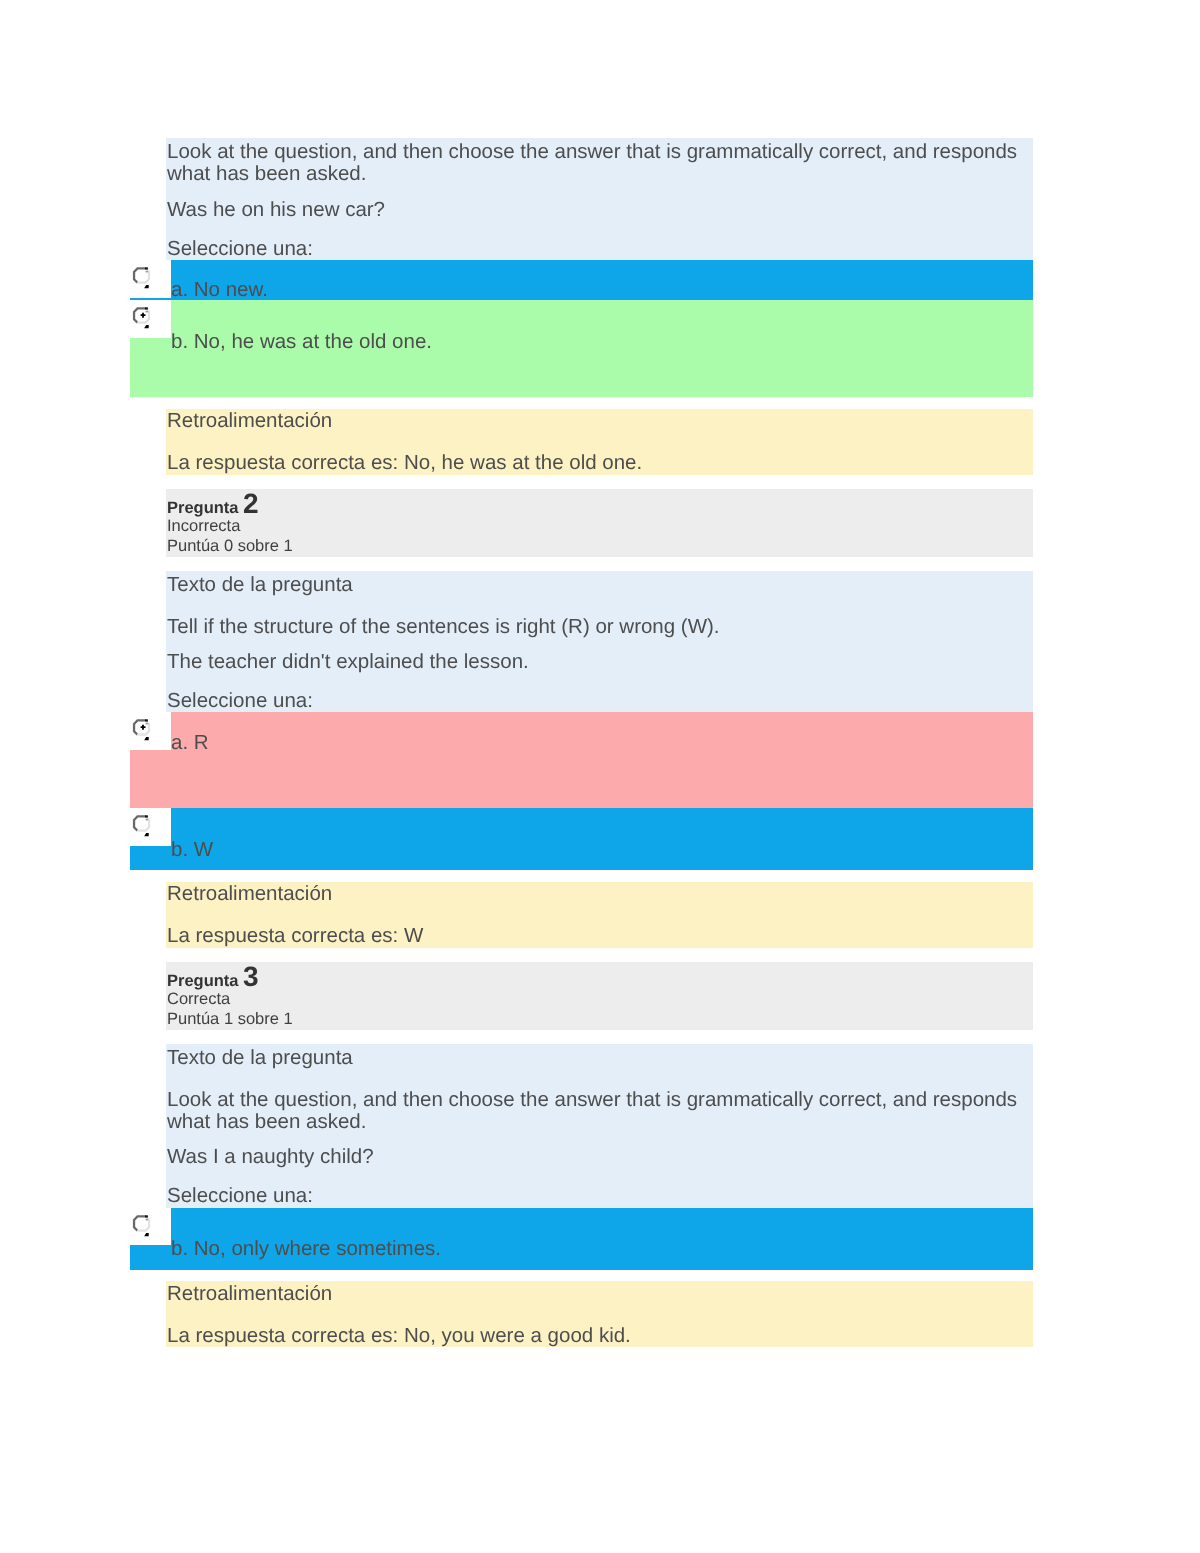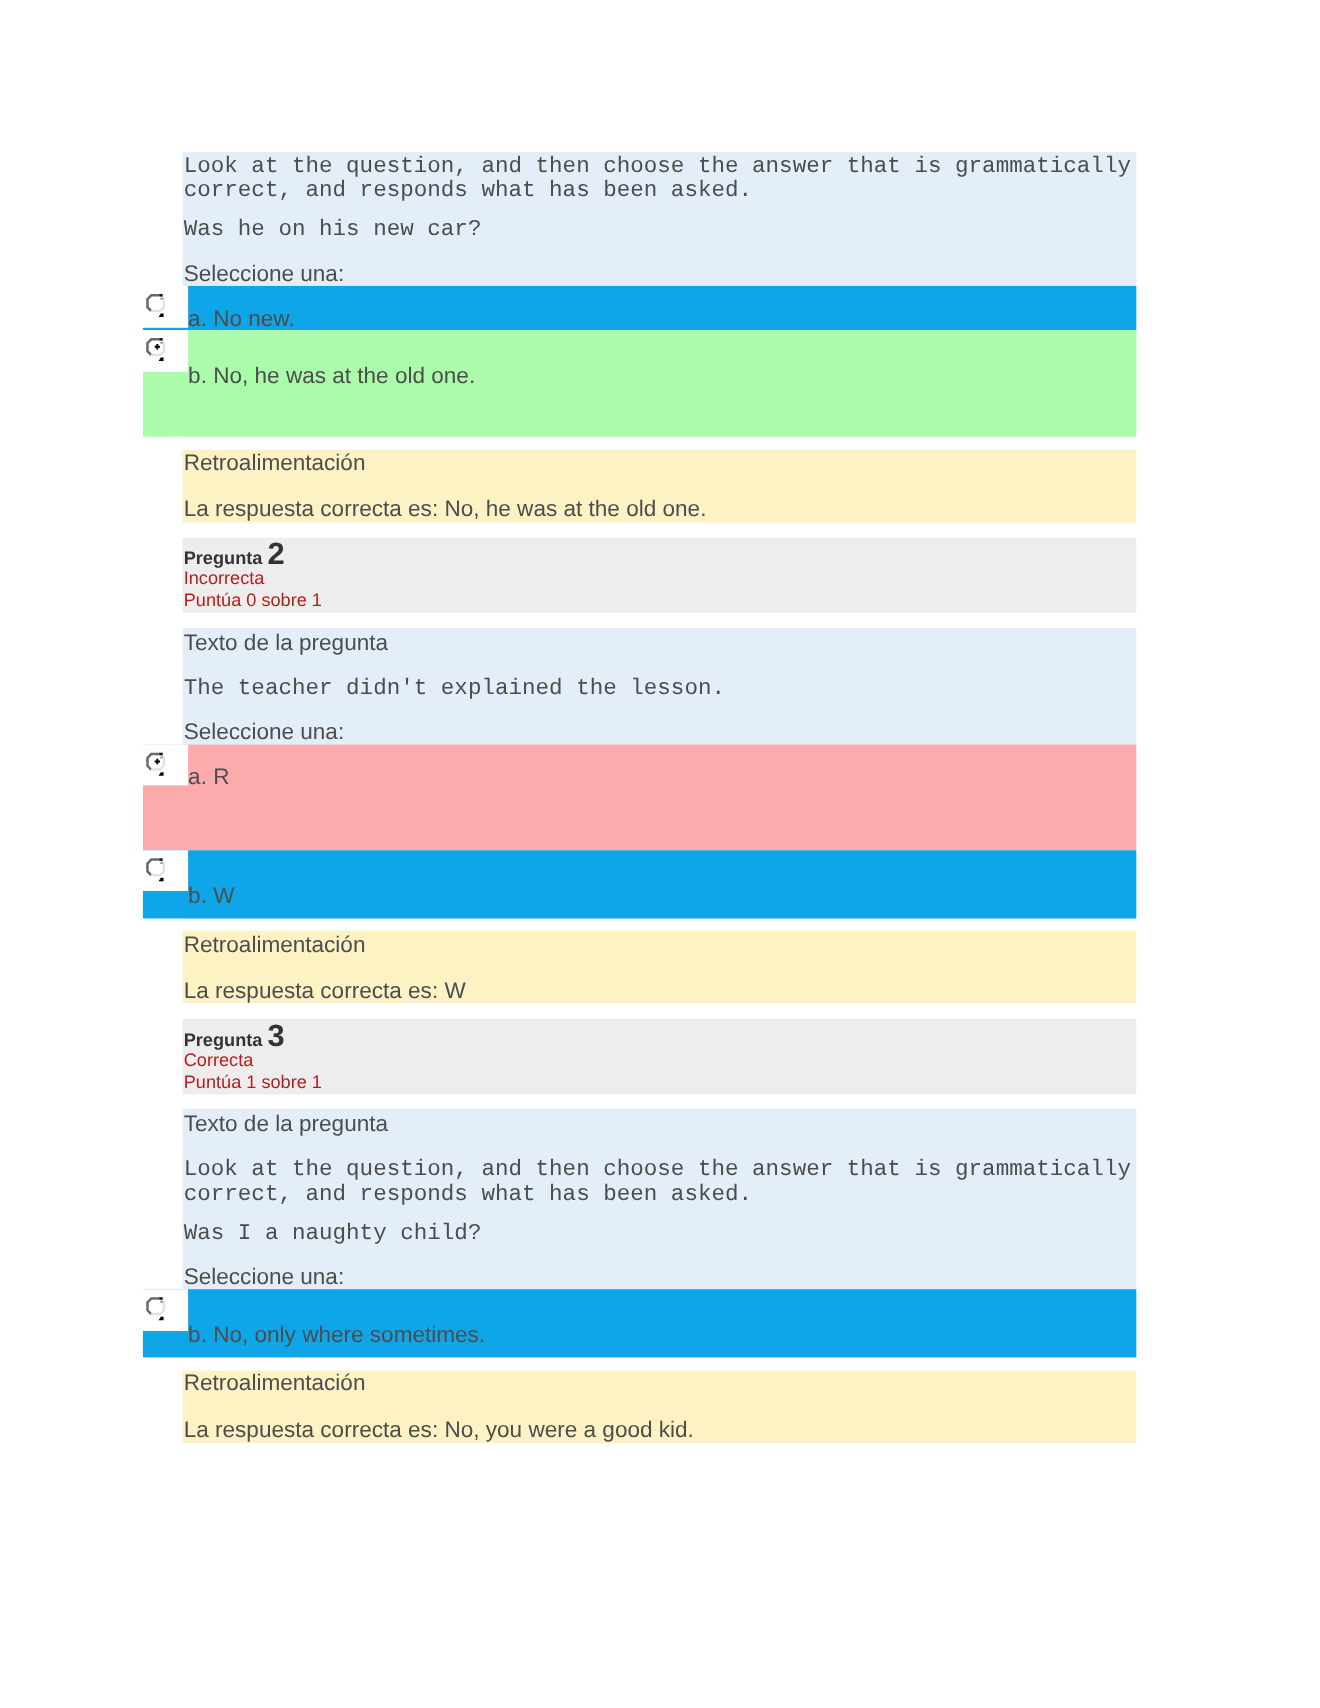--- a/index.html
+++ b/index.html
@@ -15,28 +15,28 @@
   .page { position:relative; width:1200px; height:1553px; overflow:hidden;
           background:#ffffff; opacity:0.999; }
   .quiz { position:absolute; left:166px; top:138px; width:867px; }
 
   .que { margin:0 0 14.2px 0; }
 
   .info { background:#ededed; padding:1.6px 0 0.6px 1px; margin:0 0 13.6px 0; }
   .no { margin:0; font-size:16.5px; font-weight:bold; color:#333333;
         line-height:27px; height:27px; }
   .qno { font-size:28px; font-weight:bold; line-height:27px; }
-  .state, .grade { font-size:16.5px; line-height:19.5px; color:#b91c1c; }
+  .state, .grade { font-size:16.5px; line-height:19.5px; color:#404040; }
 
   .formulation { background:#e3eef9; padding:3px 0 0 1px; }
   .outcome { background:#fdf2c4; padding:1.6px 0 0 1px; margin-top:11.4px; }
 
   h4.qheading { margin:0 0 19.5px 0; font-size:20.5px; font-weight:normal;
                 line-height:22.4px; color:#4d4d4d; }
-  p.para { margin:0 0 13px 0; font-size:20.5px; line-height:22.4px;font-family:Liberation Mono, monospace; }
+  p.para { margin:0 0 13px 0; font-size:20.5px; line-height:22.4px; }
   .prompt { margin:16.6px 0 0 0; font-size:20.5px; line-height:22.4px; }
   .rightanswer { margin:0; font-size:20.5px; line-height:22.4px; }
 
   .answer { margin-left:-37.5px; }
   .arow { position:relative; font-size:20.5px; line-height:22.4px;
           padding-left:41.5px; height:40px; box-sizing:border-box; background:#0ea5e9; }
   .arow .txt { position:absolute; left:41.5px; top:19.2px; white-space:nowrap; }
   .arow.second { height:62px; }
   .arow.second .txt { top:30.6px; }
   .arow.checked { height:96px; }
@@ -107,20 +107,21 @@
     </div>
     <div class="que">
     <div class="info">
           <h3 class="no"><span>Pregunta</span> <span class="qno">2</span></h3>
           <div class="state">Incorrecta</div>
           <div class="grade">Puntúa 0 sobre 1</div>
         </div>
     <div class="content">
     <div class="formulation">
     <h4 class="qheading">Texto de la pregunta</h4>
+    <p class="para">Tell if the structure of the sentences is right (R) or wrong (W).</p>
     <p class="para">The teacher didn't explained the lesson.</p>
     <div class="prompt">Seleccione una:</div>
     <div class="answer">
     <div class="arow checked incorrect">
                 <span class="radiocell">
                   <svg class="radio-svg" width="26" height="32" viewBox="0 0 26 32">
                     <g filter="url(#radio-blur)">
                       <path d="M 15.5 8.45 L 7.5 8.45 L 4.05 12 L 4.05 19.2 L 7.4 22.6" fill="none" stroke="#6a6a6a" stroke-width="2.3"></path>
                       <path d="M 15.5 8.45 L 19 12 L 19 19.2 L 15.5 22.6 L 7.4 22.6" fill="none" stroke="#e2e2e2" stroke-width="2.2"></path>
                       <path d="M 10.6 14.3 h 1.5 v -1.6 h 1.8 v 1.6 h 1.6 v 1.8 h -1.6 v 1.6 h -1.8 v -1.6 h -1.5 z" fill="#000000"></path>

